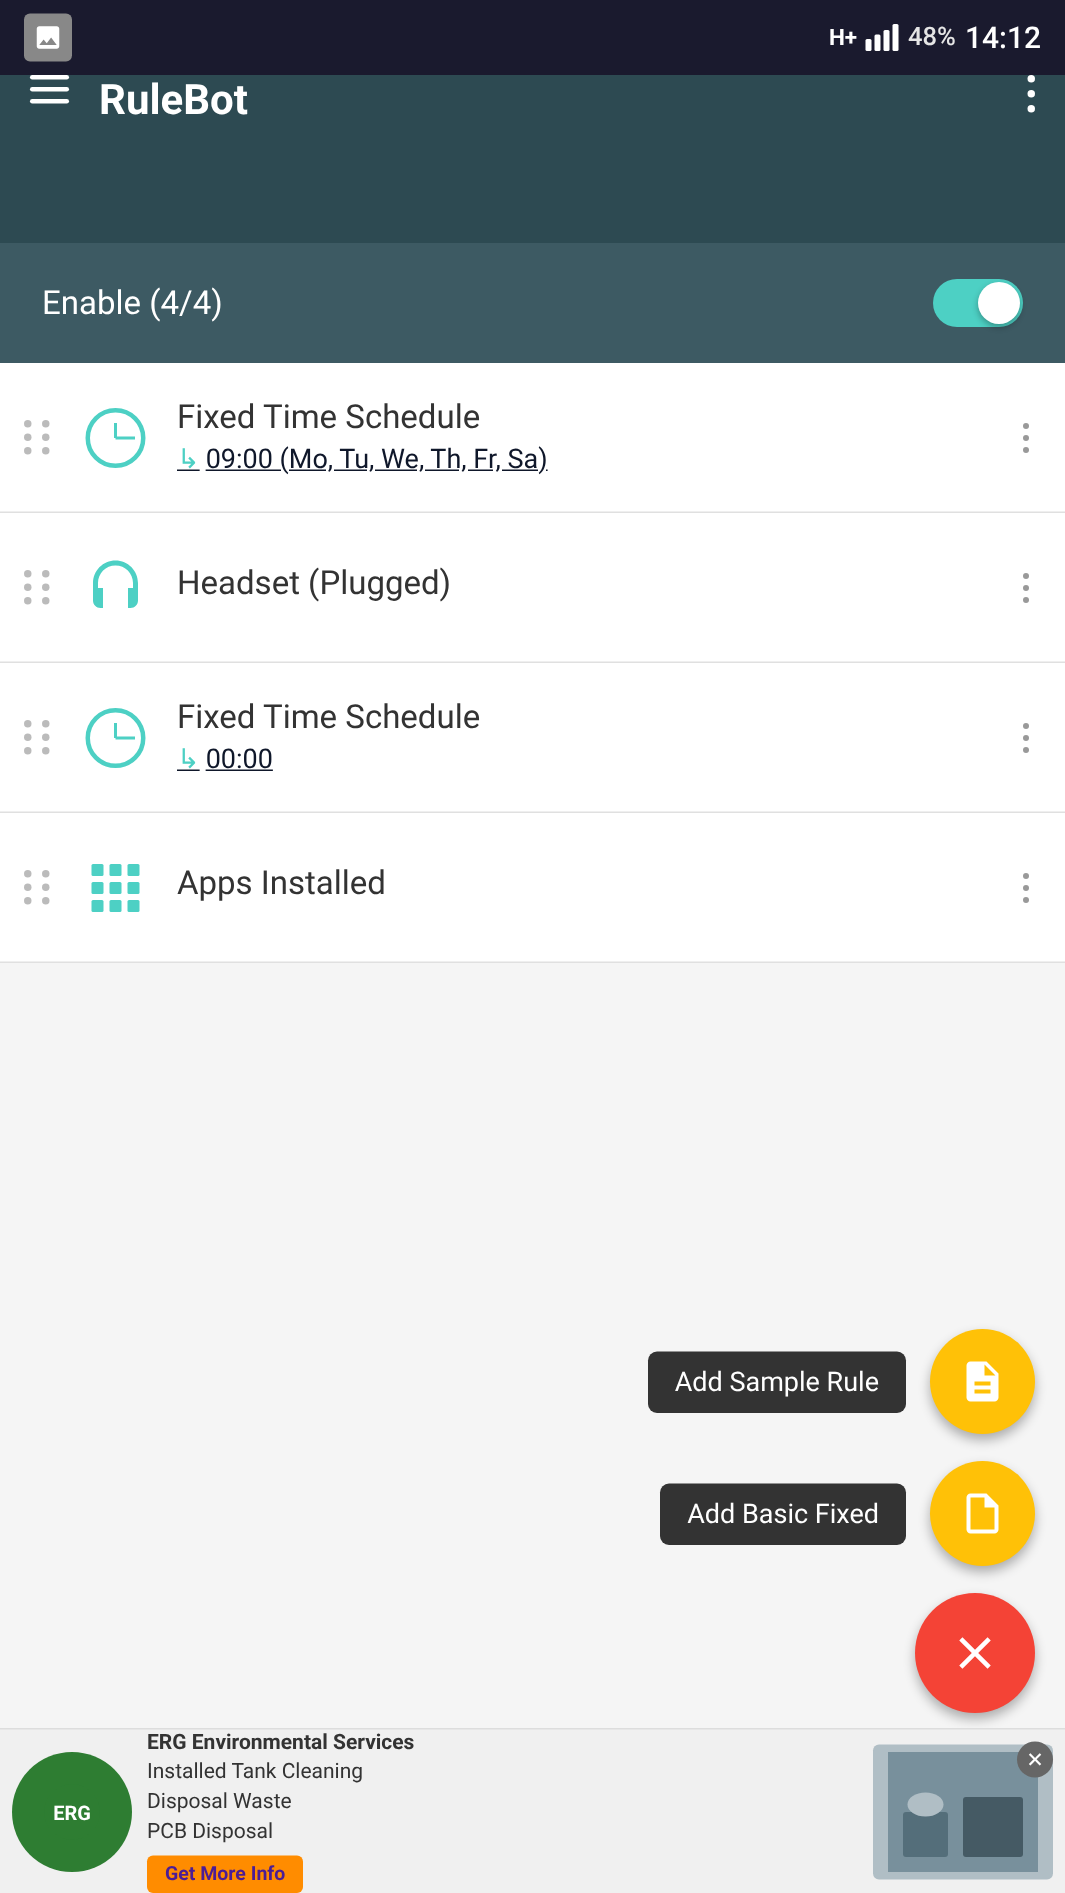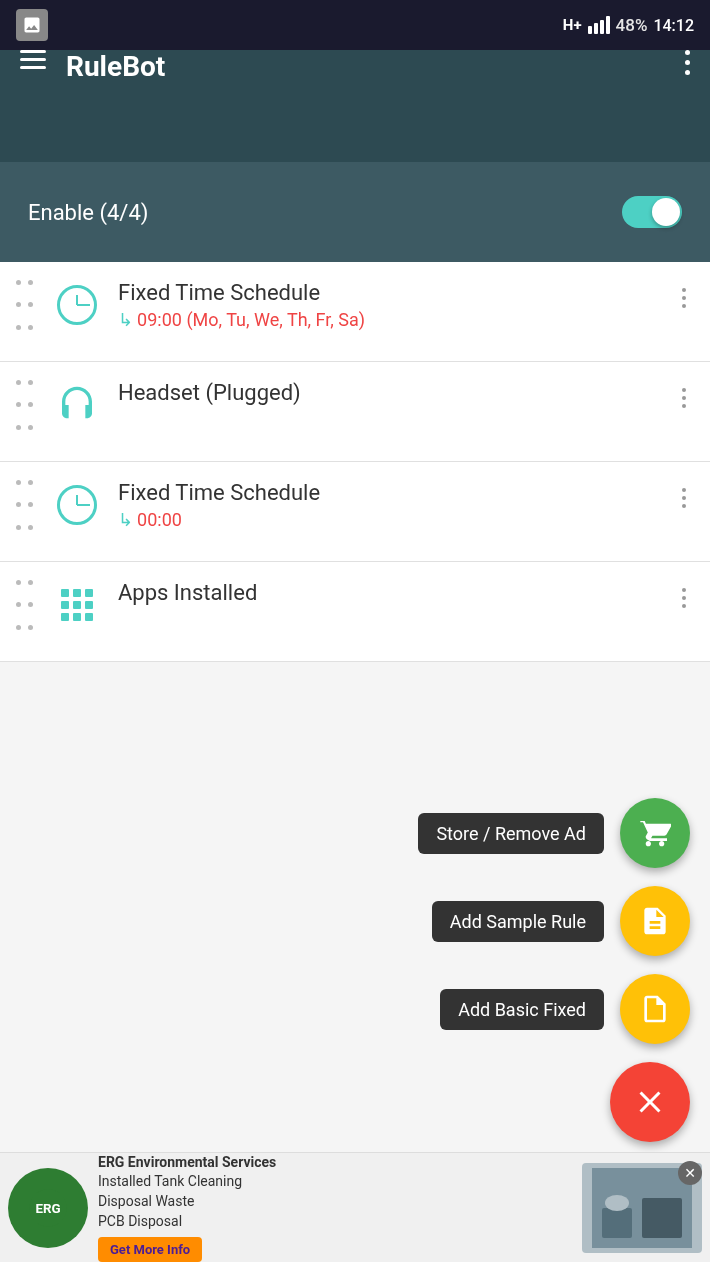--- a/index.html
+++ b/index.html
@@ -102,21 +102,21 @@
     .more-dot {
       width: 5px;
       height: 5px;
       background: white;
       border-radius: 50%;
     }
 
     
     .enable-bar {
       width: 100%;
-      height: 100px;
+      height: 80px;
       background: #3d5a63;
       display: flex;
       align-items: center;
       padding: 0 28px;
     }
     .enable-text {
       color: white;
       font-size: 22px;
       flex: 1;
     }
@@ -140,20 +140,21 @@
     }
 
     
     .rules-list {
       background: white;
       flex: 1;
     }
 
     .rule-item {
       display: flex;
+      align-items: center;
       padding: 18px 16px;
       border-bottom: 1px solid #e0e0e0;
       min-height: 100px;
       background: white;
     }
 
     .drag-handle {
       display: grid;
       grid-template-columns: repeat(2, 8px);
       gap: 4px;
@@ -223,24 +224,25 @@
       flex: 1;
     }
     .rule-title {
       font-size: 22px;
       color: #333;
       font-weight: 400;
       margin-bottom: 4px;
     }
     .rule-subtitle {
       font-size: 18px;
-      color: #ef4444;
+      color: #0f172a;
       display: flex;
       align-items: center;
       gap: 4px;
+      text-decoration: underline;
     }
     .rule-subtitle::before {
       content: '↳';
       color: #4dd0c4;
       font-size: 18px;
     }
 
     .rule-more {
       color: #999;
       font-size: 22px;
@@ -398,21 +400,21 @@
   </div>
   <div class="status-right">
     <span style="color:white;font-size:15px;font-weight:bold;">H+</span>
     <div class="signal-icon">
       <div class="signal-bar" style="height:8px;"></div>
       <div class="signal-bar" style="height:11px;"></div>
       <div class="signal-bar" style="height:14px;"></div>
       <div class="signal-bar" style="height:18px;"></div>
     </div>
     <span style="color:#e5e5e5;font-size:17px;">48%</span>
-    <span style="color:white;font-size:16px;font-weight:500;">14:12</span>
+    <span style="color:white;font-size:20px;font-weight:500;">14:12</span>
   </div>
 </div>
 
 <div class="app-bar">
   <div class="hamburger-icon">
     <div class="hamburger-line"></div>
     <div class="hamburger-line"></div>
     <div class="hamburger-line"></div>
   </div>
   <span class="app-title">RuleBot</span>
@@ -537,28 +539,20 @@
       <div class="rule-more-dot"></div>
       <div class="rule-more-dot"></div>
       <div class="rule-more-dot"></div>
     </div>
   </div>
 
 </div>
 
 <div class="fab-area">
 
-  <div class="fab-row">
-    <div class="fab-label">Store / Remove Ad</div>
-    <div class="fab-btn fab-green">
-      <svg width="32" height="32" viewBox="0 0 24 24" fill="white">
-        <path d="M7 18c-1.1 0-1.99.9-1.99 2S5.9 22 7 22s2-.9 2-2-.9-2-2-2zM1 2v2h2l3.6 7.59-1.35 2.45c-.16.28-.25.61-.25.96C5 16.1 6.9 18 9 18h12v-2H9.42c-.14 0-.25-.11-.25-.25l.03-.12.9-1.63H19c.75 0 1.41-.41 1.75-1.03l3.58-6.49c.08-.14.12-.31.12-.48 0-.55-.45-1-1-1H5.21l-.94-2H1zm16 16c-1.1 0-1.99.9-1.99 2s.89 2 1.99 2 2-.9 2-2-.9-2-2-2z"></path>
-      </svg>
-    </div>
-  </div>
 
   <div class="fab-row">
     <div class="fab-label">Add Sample Rule</div>
     <div class="fab-btn fab-yellow">
       <svg width="32" height="32" viewBox="0 0 24 24" fill="white">
         <path d="M14 2H6c-1.1 0-2 .9-2 2v16c0 1.1.9 2 2 2h12c1.1 0 2-.9 2-2V8l-6-6zm2 16H8v-2h8v2zm0-4H8v-2h8v2zm-3-5V3.5L18.5 9H13z"></path>
       </svg>
     </div>
   </div>
 

